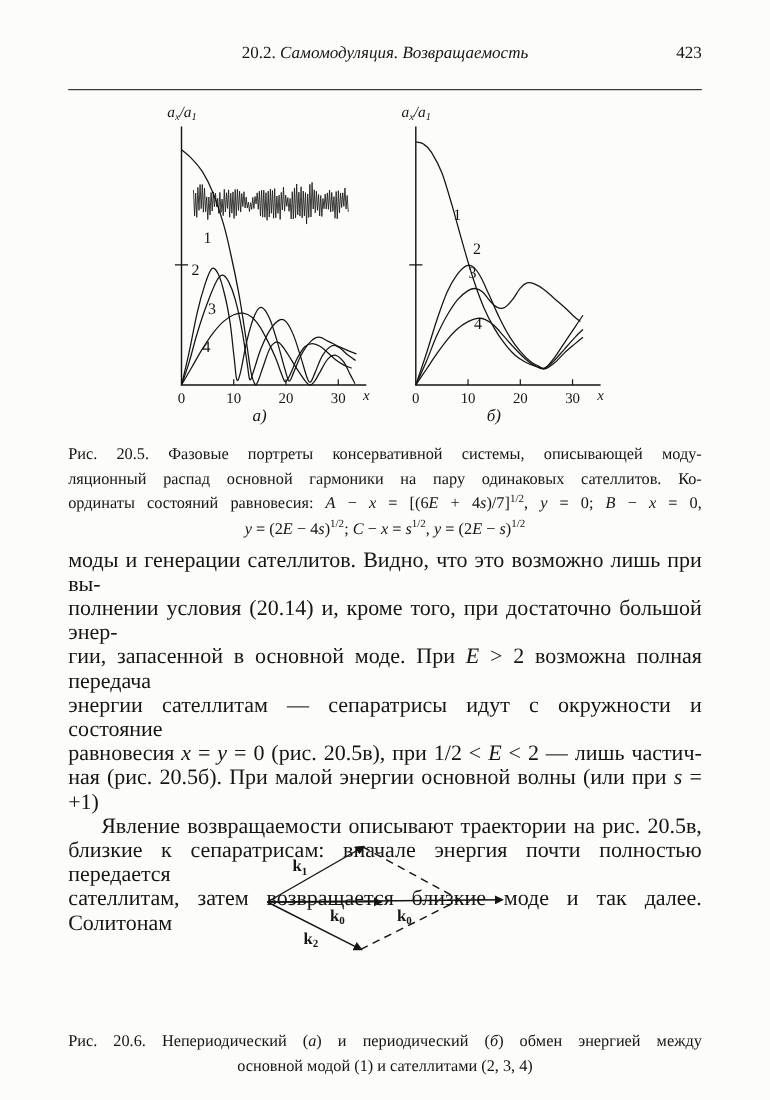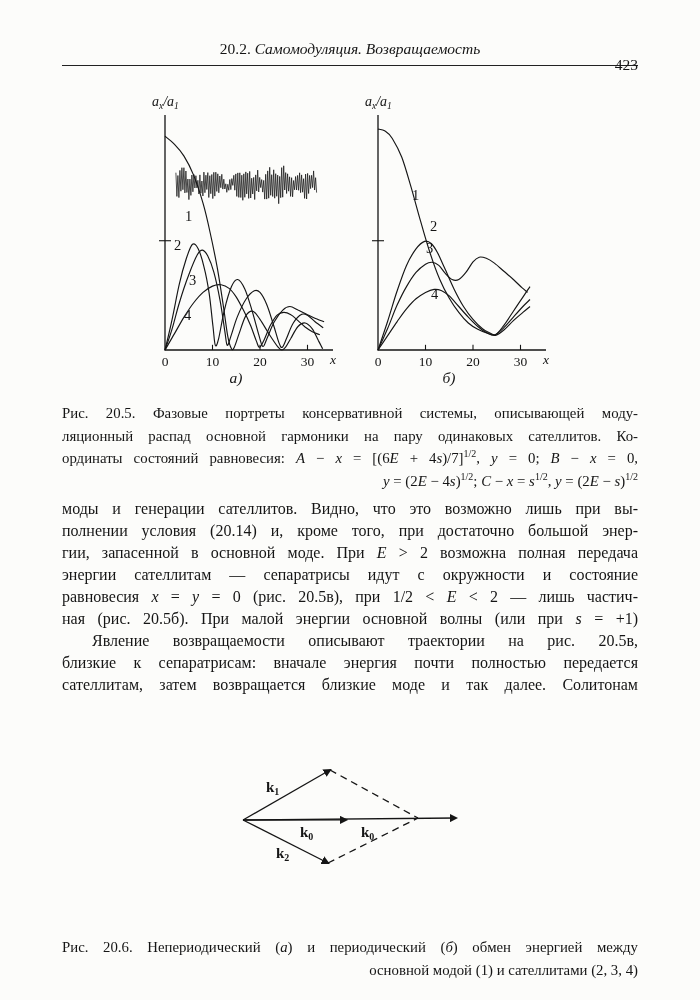--- a/index.html
+++ b/index.html
@@ -1,44 +1,44 @@
 <!DOCTYPE html>
 <html><head>
 <meta charset="utf-8">
 <style>
   html,body{margin:0;padding:0;background:#e8e8e8;}
   .page{position:relative;width:700px;height:1000px;background:#fcfcfa;color:#151515;
         font-family:"Liberation Serif","DejaVu Serif",serif;overflow:hidden;}
   
-  .hdr{position:absolute;top:40px;left:62px;width:576px;padding-bottom:7px;
+  .hdr{position:absolute;top:40px;left:62px;width:576px;padding-bottom:23px;
        border-bottom:1.2px solid #222;font-size:15.5px;}
   .hdr .ctr{text-align:center;width:100%;}
   .hdr .sect{font-style:normal;}
   .hdr .ttl{font-style:italic;}
-  .hdr .pnum{position:absolute;right:0;top:16px;font-style:normal;}
+  .hdr .pnum{position:absolute;right:0;top:0;font-style:normal;}
   
   .fig205{position:absolute;top:0;left:0;width:700px;height:400px;}
   .panel{position:absolute;top:90px;width:215px;height:300px;}
   .panel.a{left:128px;} .panel.b{left:341px;}
   svg text{fill:#151515;}
   .tick{font:13.5px "Liberation Serif","DejaVu Serif",serif;}
   .ital{font-style:italic;}
   .ylab{font:italic 14px "Liberation Serif","DejaVu Serif",serif;}
   .clab{font:14.5px "Liberation Serif","DejaVu Serif",serif;}
   .plab{font:italic 15.5px "Liberation Serif","DejaVu Serif",serif;}
   .vlab{font:bold 15px "Liberation Serif","DejaVu Serif",serif;}
   
   .tblock{position:absolute;left:62px;width:576px;}
   .cap{top:402px;font-size:14.8px;}
   .cap .tline{line-height:22.5px;}
-  .bodytxt{top:498px;font-size:16px;}
+  .bodytxt{top:498px;font-size:20px;}
   .bodytxt .tline{line-height:22px;}
   .cap2{top:936px;font-size:14.8px;}
   .cap2 .tline{line-height:23px;}
-  .tline{white-space:nowrap;text-align:right;}
+  .tline{white-space:nowrap;text-align:center;}
   .tline.just{white-space:normal;text-align:justify;text-align-last:justify;}
   .tline.ind{text-indent:30px;}
   sup{font-size:10px;vertical-align:super;line-height:0;}
   
   .fig206{position:absolute;top:752px;left:0;width:700px;height:130px;}
 </style>
 </head>
 <body>
 
 <div class="page">

